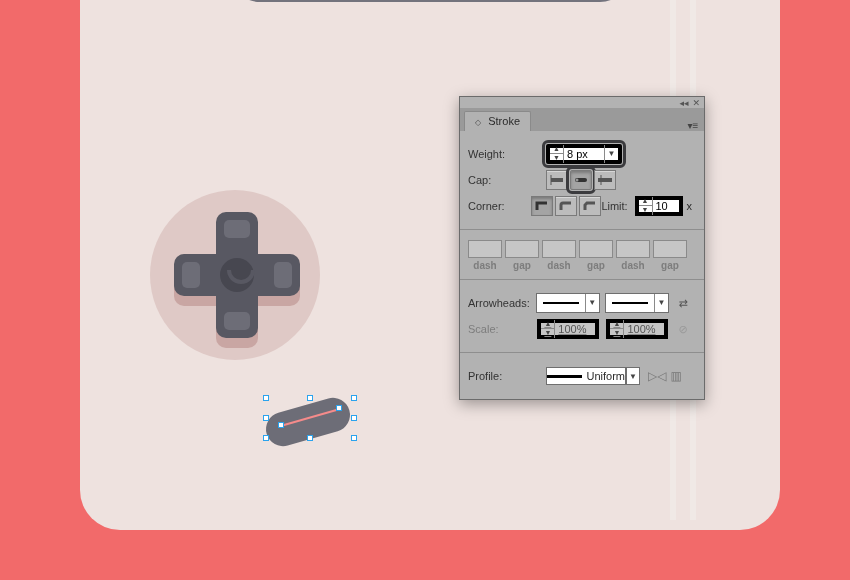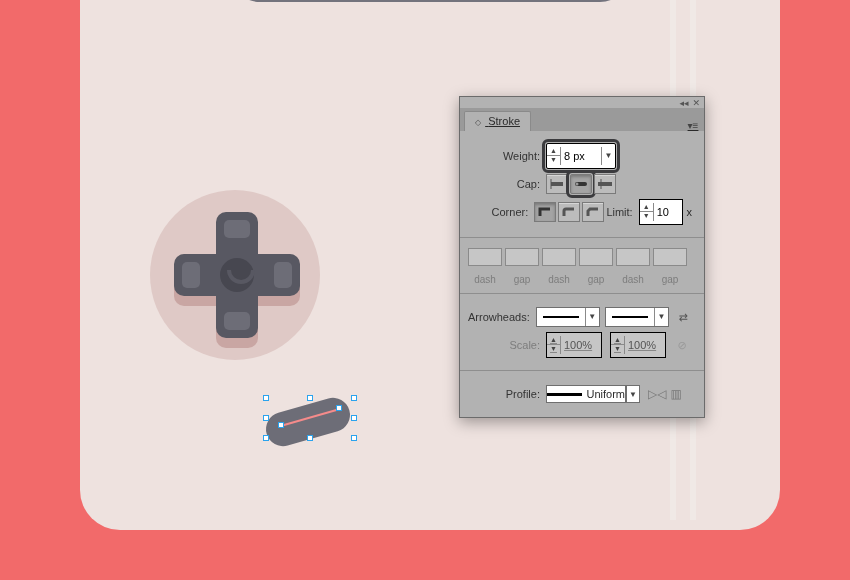--- a/index.html
+++ b/index.html
@@ -84,34 +84,34 @@
     position:absolute; left:459px; top:96px; width:246px;
     background:#b2b2b2; border:1px solid #6b6b6b;
     box-shadow:0 4px 14px rgba(0,0,0,.35);
     color:#2a2a2a;
   }
   .panel-top{
     height:12px; background:#b2b2b2; display:flex; justify-content:flex-end; align-items:center;
     gap:4px; padding:0 4px; border-bottom:1px solid #9a9a9a;
   }
   .panel-top span{font-size:9px; color:#555; cursor:default;}
-  .tabbar{ height:22px; display:flex; align-items:flex-end; background:#9a9a9a;text-decoration:underline;}
+  .tabbar{ height:22px; display:flex; align-items:flex-end; background:#9a9a9a;}
   .tab{
     background:#b2b2b2; border:1px solid #8a8a8a; border-bottom:none;
     padding:3px 10px 4px; margin-left:4px; border-radius:2px 2px 0 0;
   }
   .tab .up-down{ display:inline-block; margin-right:4px; font-size:8px; color:#555;}
   .flymenu{ margin-left:auto; width:22px; text-align:center; color:#444; font-size:10px;}
   .section{ padding:8px 12px 8px 8px; border-bottom:1px solid #8e8e8e;}
   .section.last{ border-bottom:none;}
   .row{ display:flex; align-items:center; margin:4px 0; min-height:22px;}
-  .lbl{ width:78px; text-align:right; padding-right:6px; color:#333;}
+  .lbl{ width:78px; text-align:left; padding-right:6px; color:#333;}
   .lbl.dis{ color:#7d7d7d;}
   .stepper{
-    display:flex; align-items:center; height:26px; background:#fff; border:1px solid #000000;
+    display:flex; align-items:center; height:20px; background:#fff; border:4px solid #000000;
   }
   .stepper.dis{ background:#c6c6c6; color:#888;text-decoration:underline;}
   .stepper .arrows{
     width:14px; display:flex; flex-direction:column; border-right:1px solid #8a8a8a;
   }
   .stepper .arrows span{ height:9px; line-height:7px; font-size:7px; text-align:center; color:#444;}
   .stepper .arrows span:first-child{ border-bottom:1px solid #8a8a8a;}
   .stepper input{ border:none; width:40px; height:18px; padding:0 3px; font-size:11px; background:transparent; outline:none;}
   .dd-btn{ width:14px; border-left:1px solid #8a8a8a; text-align:center; font-size:8px; line-height:18px; color:#444;}
   .hl{ outline:3px solid #3b3b3e; outline-offset:1px; border-radius:2px;}
@@ -122,21 +122,21 @@
     display:flex; align-items:center; justify-content:center; box-shadow:inset 0 1px 0 #d7d7d7;
   }
   .ibtn.active{ background:#a4a4a4; box-shadow:inset 0 2px 3px rgba(0,0,0,.25);}
   .ibtn.dis{ opacity:.55;}
   .ibtn svg{ display:block;}
 
   .chk{ width:12px; height:12px; background:#fff; border:1px solid #555; margin-right:6px;}
   .dash-boxes{ display:flex; gap:3px; margin-top:2px;}
   .dash-boxes .dcol{ display:flex; flex-direction:column; align-items:center;}
   .dash-boxes .dbox{ width:34px; height:18px; background:#c6c6c6; border:1px solid #8a8a8a;}
-  .dash-boxes .dlab{ font-size:10px; color:#7d7d7d; margin-top:8px;}
+  .dash-boxes .dlab{ font-size:10px; color:#7d7d7d; margin-top:2px;font-weight:bold;}
 
   .arrow-dd{
     display:flex; align-items:center; height:20px; border:1px solid #6f6f6f; background:#fff;
   }
   .arrow-dd .preview{ width:48px; height:18px; display:flex; align-items:center; justify-content:center;}
   .arrow-dd .dd-btn{ height:18px;}
   .swap{ width:20px; height:20px; margin-left:6px; display:flex;align-items:center;justify-content:center; color:#555;}
 
   .profile-prev{
     width:80px; height:18px; background:#fff; border:1px solid #6f6f6f;

